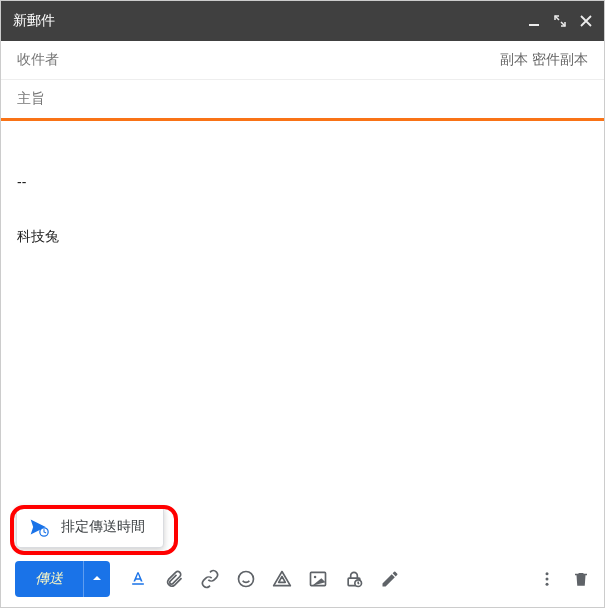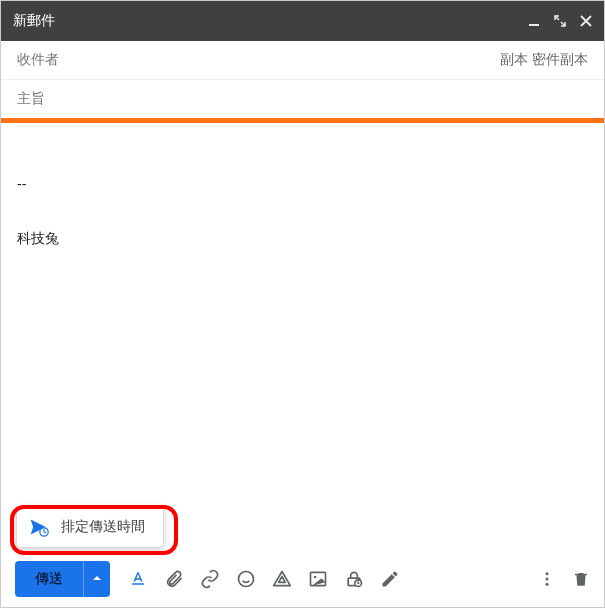--- a/index.html
+++ b/index.html
@@ -9,35 +9,35 @@
     
     .header { background: #404040; color: #fff; height: 40px; display: flex; align-items: center; padding: 0 12px; font-size: 14px; }
     .header-title { flex: 1; }
     .header-actions { display: flex; gap: 14px; align-items: center; }
     .header-icon { cursor: pointer; opacity: 0.9; display: flex; align-items: center; }
     
     .recipients-row { display: flex; align-items: center; padding: 10px 16px; border-bottom: 1px solid #eee; font-size: 14px; color: #777; gap: 16px; }
     .recipients-label { flex: 1; }
     .cc-bcc { color: #666; font-size: 14px; }
     
-    .subject-row { padding: 10px 16px; border-bottom: 5px solid #f97316; font-size: 14px; color: #777; }
+    .subject-row { padding: 10px 16px; border-bottom: 3px solid #f97316; font-size: 14px; color: #777; }
     
     .body-area { flex: 1; padding: 18px 16px; font-size: 14px; color: #222; line-height: 1.6; overflow-y: auto; position: relative; }
     .signature-sep { margin-top: 32px; }
     .signature-name { margin-top: 32px; }
     .signature-link { color: #1155cc; text-decoration: underline; }
     
     .schedule-popup { position: absolute; left: 16px; bottom: 60px; background: #fff; border: 1px solid #dadce0; border-radius: 4px; box-shadow: 0 2px 6px rgba(0,0,0,0.2); padding: 10px 18px 10px 12px; display: flex; align-items: center; gap: 12px; font-size: 14px; color: #3c4043; margin-top: 28px; }
     .schedule-icon { color: #1a73e8; display: flex; align-items: center; }
     
     .highlight-box { position: absolute; left: 10px; bottom: 53px; width: 168px; height: 50px; border: 4px solid #ff0000; border-radius: 14px; pointer-events: none; }
     
     .toolbar { display: flex; align-items: center; padding: 10px 14px; gap: 6px; }
     .send-group { display: flex; }
-    .send-btn { background: #1a73e8; color: #000000; border: none; padding: 9px 20px; font-size: 14px; font-weight: 500; border-radius: 4px 0 0 4px; cursor: pointer; }
+    .send-btn { background: #1a73e8; color: #fef9c3; border: none; padding: 9px 20px; font-size: 14px; font-weight: 500; border-radius: 4px 0 0 4px; cursor: pointer; font-style: italic; }
     .send-more { background: #1a73e8; color: #fff; border: none; border-left: 1px solid rgba(255,255,255,0.3); padding: 9px 8px; border-radius: 0 4px 4px 0; cursor: pointer; display: flex; align-items: center; }
     .toolbar-icons { display: flex; align-items: center; gap: 16px; margin-left: 12px; }
     .tb-icon { cursor: pointer; color: #5f6368; display: flex; align-items: center; }
     .tb-icon.active { color: #1a73e8; }
     .toolbar-spacer { flex: 1; }
     .toolbar-right { display: flex; align-items: center; gap: 16px; }
   </style>
 </head>
 <body>
 

